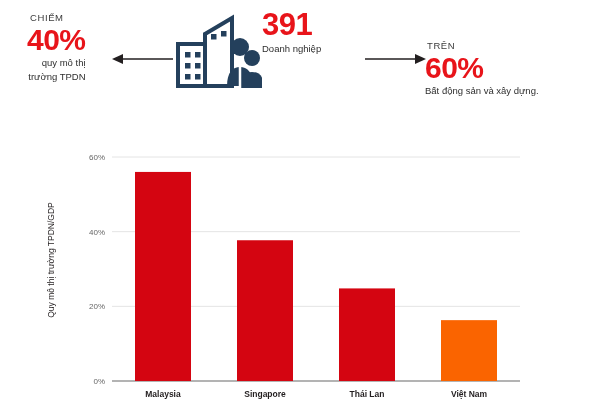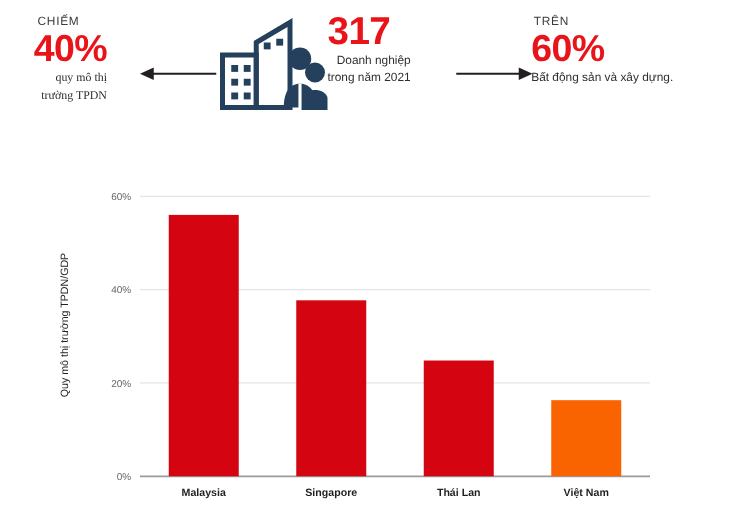--- a/index.html
+++ b/index.html
@@ -50,29 +50,29 @@
     font-size: 9.5px;
     color: #2e2e2e;
     line-height: 14px;
     white-space: nowrap;
     text-align: right;
   }
 
   
   #stat-left { left: 27px; top: 12px; }
   #stat-left .stat-kicker { padding-left: 3px; }
-  #stat-left .stat-desc { padding-left: 1px; font-family: Liberation Serif, serif; }
+  #stat-left .stat-desc { padding-left: 1px; }
 
   
   #stat-center { left: 262px; top: 8px; }
   #stat-center .stat-big { font-size: 31px; line-height: 34px; }
 
   
   #stat-right { left: 425px; top: 12px; }
-  #stat-right .stat-kicker { padding-left: 2px; }
+  #stat-right .stat-kicker { padding-left: 2px; margin-top: 28px; }
 
   
   .arrow { position: absolute; height: 14px; }
   #arrow-left  { left: 112px; top: 52px; width: 62px; }
   #arrow-right { left: 364px; top: 52px; width: 62px; }
 
   
   #company-icon {
     position: absolute;
     left: 170px; top: 14px;
@@ -157,23 +157,22 @@
 
       <g fill="#24405c">
         <circle cx="82" cy="44" r="8"></circle>
         <path d="M70 74 C70 62 75 58 82 58 C89 58 94 62 94 74 Z"></path>
       </g>
 
       <path d="M70 53 L70 78" stroke="#ffffff" stroke-width="2.5" fill="none"></path>
     </svg>
 
     <div class="stat-block" id="stat-center">
-      <div class="stat-big">317</div>
+      <div class="stat-big">391</div>
       <div class="stat-desc">Doanh nghiệp</div>
-      <div class="stat-desc">trong năm 2021</div>
     </div>
 
     <svg class="arrow" id="arrow-right" viewBox="0 0 62 14">
       <line x1="1" y1="7" x2="52" y2="7" stroke="#231f20" stroke-width="1.6"></line>
       <polygon points="62,7 51,2 51,12" fill="#231f20"></polygon>
     </svg>
 
     <div class="stat-block" id="stat-right">
       <div class="stat-kicker">TRÊN</div>
       <div class="stat-big">60%</div>

